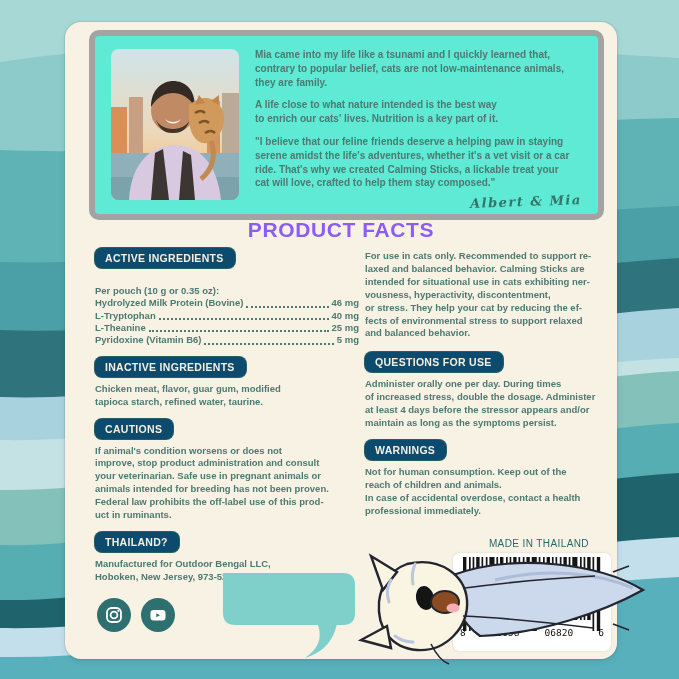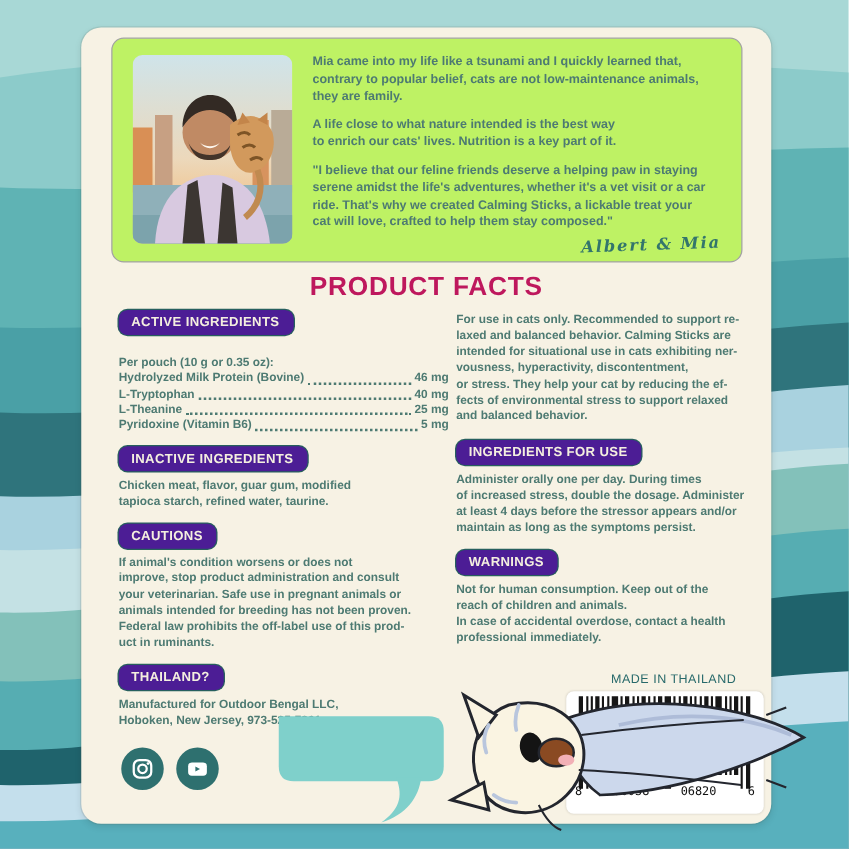--- a/index.html
+++ b/index.html
@@ -6,34 +6,34 @@
   .stage{position:relative;width:679px;height:679px;overflow:hidden;
          font-family:"Liberation Sans",sans-serif;}
   .bg{position:absolute;inset:0;z-index:0;}
 
   
   .panel{position:absolute;left:65px;top:22px;width:552px;height:637px;
          background:#f7f2e4;border-radius:16px;z-index:1;
          box-shadow:0 0 0 1px rgba(90,90,70,.12), 0 2px 6px rgba(0,0,0,.10);}
 
   
-  .card{position:absolute;left:24px;top:8px;width:503px;height:178px;background:#bef264;
-        border:1px solid #a3a3a3;border-radius:10px;}
+  .card{position:absolute;left:24px;top:8px;width:503px;height:178px;background:#5eead4;
+        border:6px solid #a3a3a3;border-radius:10px;}
   .photo{position:absolute;left:16px;top:13px;width:128px;height:151px;border-radius:8px;overflow:hidden;}
   .quote{position:absolute;left:160px;top:12px;width:336px;color:#4d7a72;font-weight:700;
          font-size:10px;line-height:1.38;}
   .quote p{margin:0 0 9px 0;white-space:pre-line;}
   .signature{position:absolute;right:16px;bottom:5px;color:#33756c;font-weight:700;
              font-size:13px;font-style:italic;letter-spacing:1.5px;transform:rotate(-2deg);
              font-family:"DejaVu Serif",serif;}
 
-  .page-title{position:absolute;left:0;right:0;top:196px;text-align:center;color:#be185d;
+  .page-title{position:absolute;left:0;right:0;top:196px;text-align:center;color:#8b5cf6;
               font-size:21px;font-weight:700;letter-spacing:.6px;}
 
-  .badge{display:inline-block;background:#4c1d95;color:#f4efdf;font-weight:700;font-size:10.5px;
+  .badge{display:inline-block;background:#0c4a6e;color:#f4efdf;font-weight:700;font-size:10.5px;
          letter-spacing:.3px;padding:4px 11px 4px 10px;border-radius:7px;
          box-shadow:0 0 0 1px #275f5e;}
   .body-text{color:#4d7a72;font-weight:700;font-size:9.5px;line-height:1.36;white-space:pre-line;margin:6px 0 0 0;}
 
   .col-left{position:absolute;left:30px;top:226px;width:264px;z-index:2;}
   .col-right{position:absolute;left:300px;top:228px;width:246px;z-index:3;}
   .sect{margin-bottom:10px;}
 
   
   .ing{color:#4d7a72;font-weight:700;font-size:9.5px;line-height:1.3;margin-top:17px;}
@@ -200,21 +200,21 @@
     <div class="col-right">
       <div class="body-text" style="margin-top:0;">For use in cats only. Recommended to support re-
 laxed and balanced behavior. Calming Sticks are
 intended for situational use in cats exhibiting ner-
 vousness, hyperactivity, discontentment,
 or stress. They help your cat by reducing the ef-
 fects of environmental stress to support relaxed
 and balanced behavior.</div>
 
       <div class="sect" style="margin-top:12px;">
-        <span class="badge">INGREDIENTS FOR USE</span>
+        <span class="badge">QUESTIONS FOR USE</span>
         <div class="body-text">Administer orally one per day. During times
 of increased stress, double the dosage. Administer
 at least 4 days before the stressor appears and/or
 maintain as long as the symptoms persist.</div>
       </div>
 
       <div class="sect">
         <span class="badge">WARNINGS</span>
         <div class="body-text">Not for human consumption. Keep out of the
 reach of children and animals.

